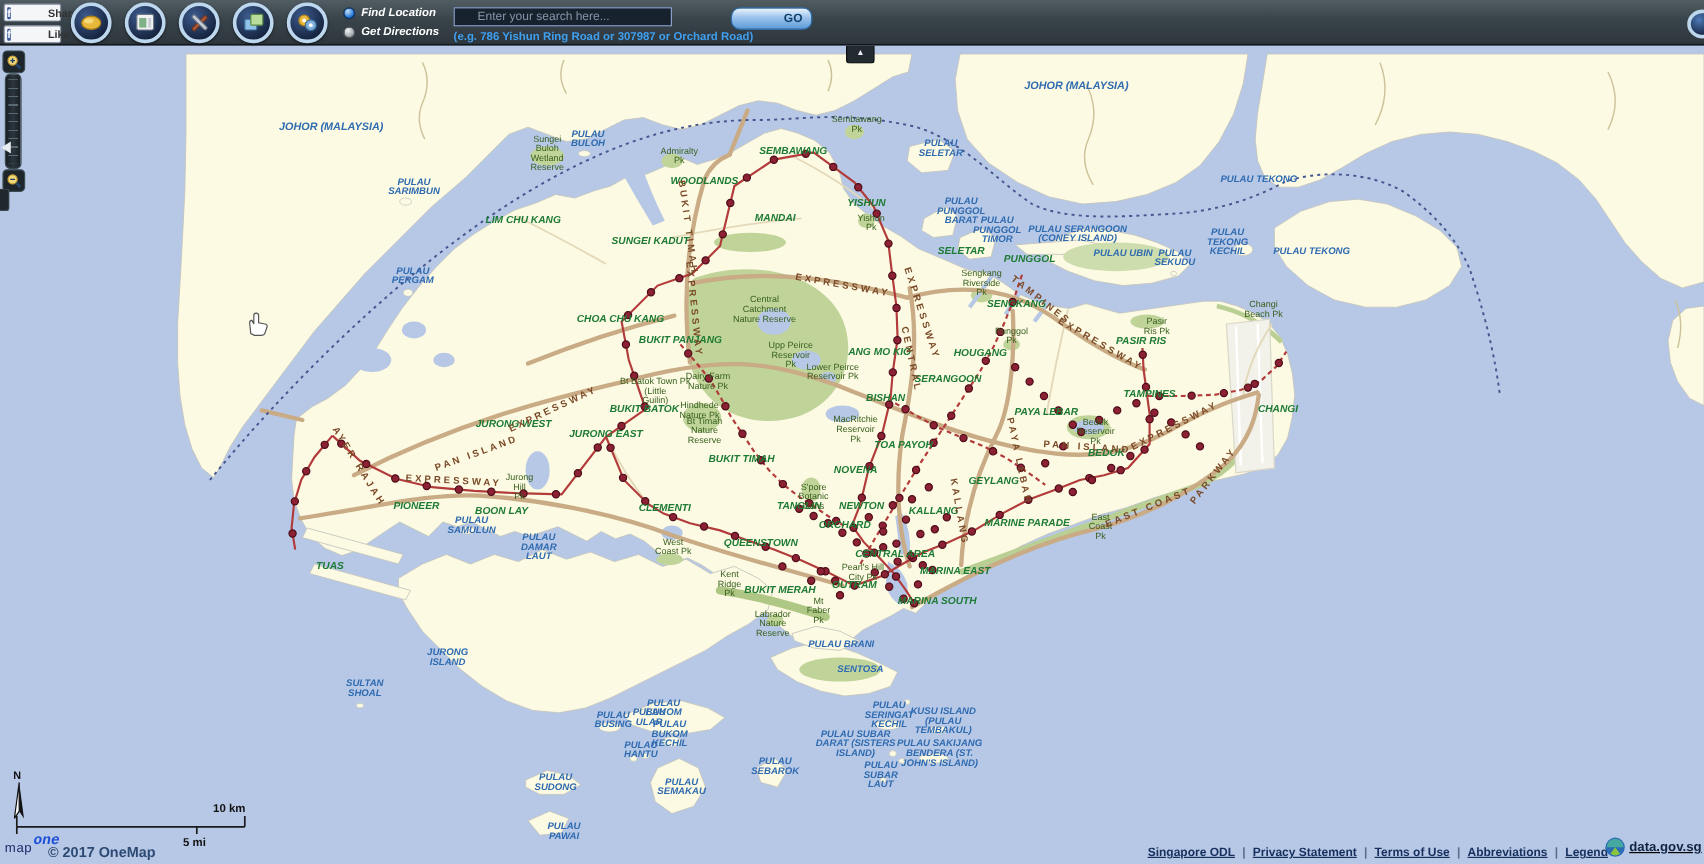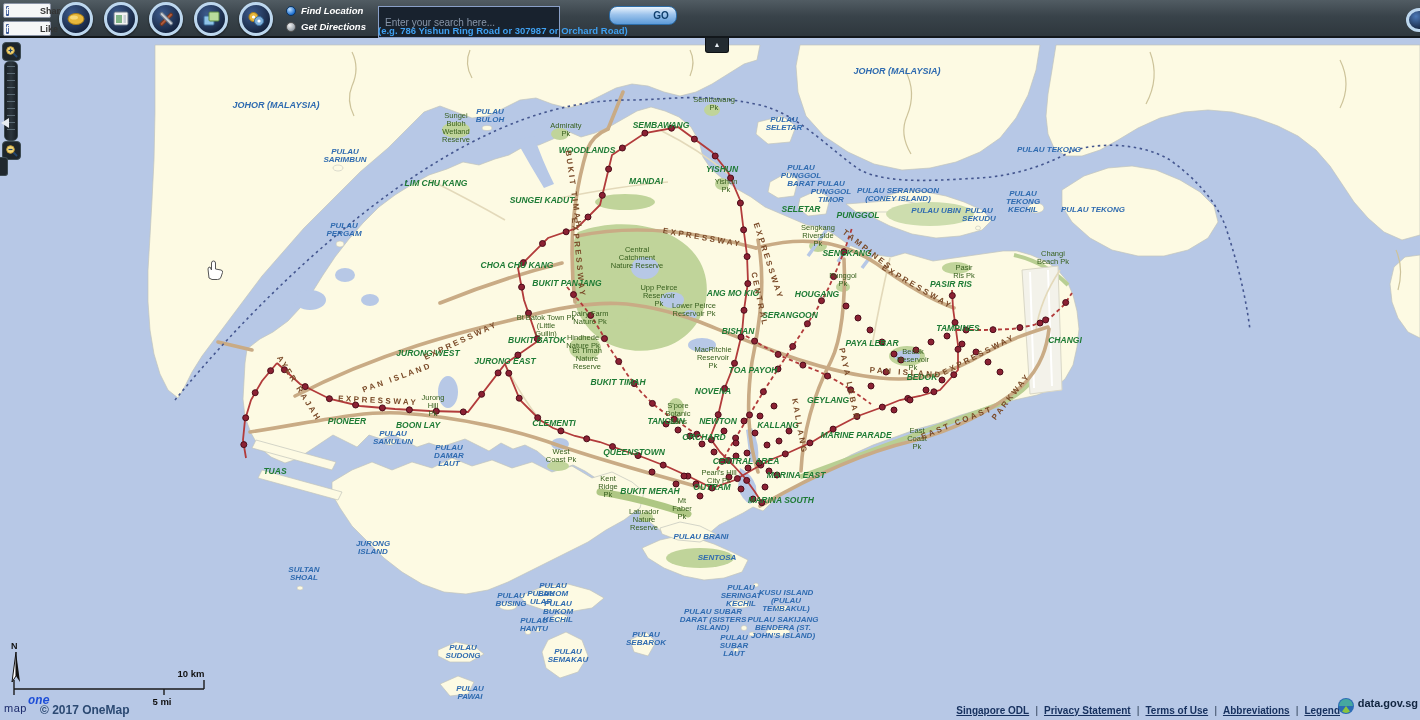--- a/index.html
+++ b/index.html
@@ -13,22 +13,22 @@
   .fb-sq{width:10px;height:10px;background:#3b5998;color:#fff;font-weight:bold;font-size:9px;line-height:10px;text-align:center;border-radius:1px;}
   .fb-txt{font-size:9px;font-weight:bold;color:#333;margin-left:28px;}
   .tool-circle{position:absolute;top:2px;width:34px;height:34px;border-radius:50%;
     background:radial-gradient(circle at 35% 30%,#3c5a8c,#16243f 75%);border:3px solid #bdd7ee;box-sizing:border-box;
     display:flex;align-items:center;justify-content:center;cursor:pointer;box-shadow:0 1px 2px rgba(0,0,0,.6);}
   .radio-row{position:absolute;left:286px;display:flex;align-items:center;gap:5px;font-style:italic;}
   .radio{width:10px;height:10px;border-radius:50%;box-sizing:border-box;}
   .radio.on{background:radial-gradient(circle at 35% 30%,#bfe0ff,#1d6fd0 70%,#0c3e7c);border:1px solid #0a325f;}
   .radio.off{background:radial-gradient(circle at 35% 30%,#f2f2f2,#9aa3ab 70%,#6b757d);border:1px solid #555;}
   .radio-label{font-size:9.5px;font-weight:bold;color:#fff;}
-  #search-input{position:absolute;left:378px;top:6px;width:182px;height:32px;background:#18222e;border:1px solid #8aa0c8;
-    color:#cfd8e6;font-size:10px;padding:0 6px;box-sizing:border-box;font-family:"Liberation Sans",sans-serif;}
+  #search-input{position:absolute;left:378px;top:6px;width:182px;height:16px;background:#18222e;border:1px solid #8aa0c8;
+    color:#cfd8e6;font-size:10px;padding:0 19px;box-sizing:border-box;font-family:"Liberation Sans",sans-serif;}
   #search-input::placeholder{color:#8795a8;}
   #search-hint{position:absolute;left:378px;top:25px;font-size:9.5px;font-weight:bold;color:#3fa0f0;white-space:nowrap;}
   #go-btn{position:absolute;left:609px;top:6px;width:30px;height:17px;border-radius:8px;
     background:linear-gradient(#eaf4fd,#9cc3ec 45%,#5d9bd8);border:1px solid #2d6da8;color:#10406e;font-weight:bold;font-size:10px;
     display:flex;align-items:center;justify-content:center;cursor:pointer;padding-left:36px;}
   #collapse-btn{position:absolute;left:705px;top:38px;width:22px;height:14px;background:#232b31;border:1px solid #0d1114;border-top:0;
     border-radius:0 0 3px 3px;color:#e8eef3;font-size:7px;line-height:13px;text-align:center;cursor:pointer;}
   #partial-btn{position:absolute;left:1406px;top:8px;width:26px;height:24px;border-radius:50%;
     background:radial-gradient(circle at 35% 30%,#4d7ab8,#16243f 75%);border:3px solid #bdd7ee;box-sizing:border-box;}
   
@@ -46,21 +46,21 @@
   #compass{position:absolute;left:6px;top:650px;}
   #scalebar{position:absolute;left:10px;top:664px;}
   #onemap-logo{position:absolute;left:4px;top:694px;line-height:9px;cursor:pointer;}
   #onemap-logo .one{color:#1d4ed8;font-weight:bold;font-style:italic;font-size:12px;font-family:Liberation Mono, monospace;margin-left:24px;}
   #onemap-logo .map{color:#1b2a6b;font-weight:normal;font-size:11px;letter-spacing:.5px;display:block;margin-top:-2px;}
   #copyright{position:absolute;left:40px;top:703px;font-size:12px;font-weight:bold;color:#2c4a73;}
   
   #footer-links{position:absolute;right:80px;top:705px;font-size:10px;font-weight:bold;color:#16305e;white-space:nowrap;}
   #footer-links a{color:#16305e;text-decoration:underline;cursor:pointer;}
   #footer-links .sep{color:#5a6b85;margin:0 6px;text-decoration:none;}
-  #datagov{position:absolute;right:2px;top:697px;display:flex;align-items:flex-start;gap:3px;cursor:pointer;}
+  #datagov{position:absolute;right:2px;top:697px;display:flex;align-items:center;gap:3px;cursor:pointer;text-decoration:underline;}
   #datagov .brand{font-size:11px;font-weight:bold;color:#10243f;}
   
   text.lab{text-anchor:middle;}
   text.c{font-size:9px;font-weight:bold;font-style:italic;fill:#2f6bb0;}
   text.i{font-size:8px;font-weight:bold;font-style:italic;fill:#2f6bb0;}
   text.d{font-size:8.5px;font-weight:bold;font-style:italic;fill:#1e7b35;}
   text.p{font-size:7.5px;fill:#38601f;}
   text.e{font-size:8px;font-weight:bold;fill:#7a4a28;letter-spacing:2.5px;}
 </style>
 </head>

